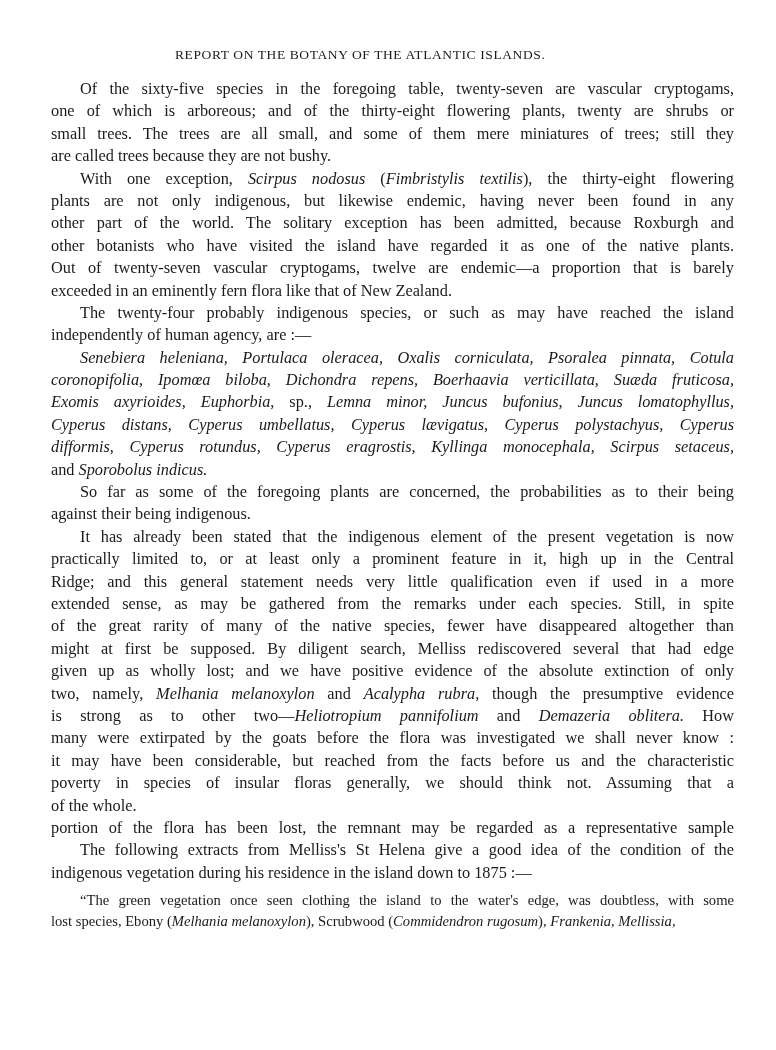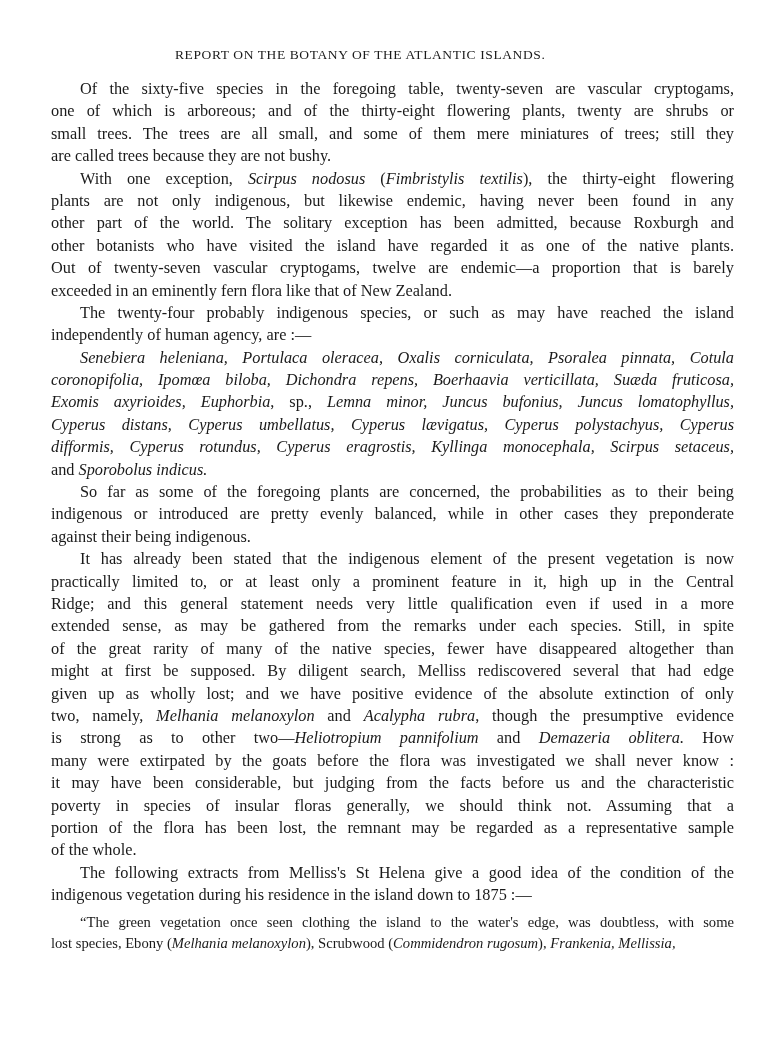--- a/index.html
+++ b/index.html
@@ -48,38 +48,37 @@
     <div class="paragraph">
       <span class="line indent"><i>Senebiera heleniana, Portulaca oleracea, Oxalis corniculata, Psoralea pinnata, Cotula</i></span>
       <span class="line"><i>coronopifolia, Ipomœa biloba, Dichondra repens, Boerhaavia verticillata, Suæda fruticosa,</i></span>
       <span class="line"><i>Exomis axyrioides, Euphorbia</i><span>, sp., </span><i>Lemna minor, Juncus bufonius, Juncus lomatophyllus,</i></span>
       <span class="line"><i>Cyperus distans, Cyperus umbellatus, Cyperus lævigatus, Cyperus polystachyus, Cyperus</i></span>
       <span class="line"><i>difformis, Cyperus rotundus, Cyperus eragrostis, Kyllinga monocephala, Scirpus setaceus,</i></span>
       <span class="line last"><span>and </span><i>Sporobolus indicus.</i></span>
     </div>
     <div class="paragraph">
       <span class="line indent"><span>So far as some of the foregoing plants are concerned, the probabilities as to their being</span></span>
-      <span class="line"><span>indigenous or introduced are pretty evenly balanced, while in other cases they preponderate</span></span>
       <span class="line last"><span>against their being indigenous.</span></span>
     </div>
     <div class="paragraph">
       <span class="line indent"><span>It has already been stated that the indigenous element of the present vegetation is now</span></span>
       <span class="line"><span>practically limited to, or at least only a prominent feature in it, high up in the Central</span></span>
       <span class="line"><span>Ridge; and this general statement needs very little qualification even if used in a more</span></span>
       <span class="line"><span>extended sense, as may be gathered from the remarks under each species.  Still, in spite</span></span>
       <span class="line"><span>of the great rarity of many of the native species, fewer have disappeared altogether than</span></span>
       <span class="line"><span>might at first be supposed.  By diligent search, Melliss rediscovered several that had edge</span></span>
       <span class="line"><span>given up as wholly lost; and we have positive evidence of the absolute extinction of only</span></span>
       <span class="line"><span>two, namely, </span><i>Melhania melanoxylon</i><span> and </span><i>Acalypha rubra</i><span>, though the presumptive evidence</span></span>
       <span class="line"><span>is strong as to other two—</span><i>Heliotropium pannifolium</i><span> and </span><i>Demazeria oblitera.</i><span>  How</span></span>
       <span class="line"><span>many were extirpated by the goats before the flora was investigated we shall never know :</span></span>
-      <span class="line"><span>it may have been considerable, but judging from the facts before us and the characteristic</span></span>
+      <span class="line"><span>it may have been considerable, but reached from the facts before us and the characteristic</span></span>
       <span class="line"><span>poverty in species of insular floras generally, we should think not.  Assuming that a</span></span>
+      <span class="line last"><span>of the whole.</span></span>
       <span class="line"><span>portion of the flora has been lost, the remnant may be regarded as a representative sample</span></span>
-      <span class="line last"><span>of the whole.</span></span>
     </div>
     <div class="paragraph">
       <span class="line indent"><span>The following extracts from Melliss's St Helena give a good idea of the condition of the</span></span>
       <span class="line last"><span>indigenous vegetation during his residence in the island down to 1875 :—</span></span>
     </div>
     <div class="quote">
       <span class="line indent"><span>“The green vegetation once seen clothing the island to the water's edge, was doubtless, with some</span></span>
       <span class="line last"><span>lost species, Ebony (</span><i>Melhania melanoxylon</i><span>), Scrubwood (</span><i>Commidendron rugosum</i><span>), </span><i>Frankenia, Mellissia,</i></span>
     </div>
   </div>

